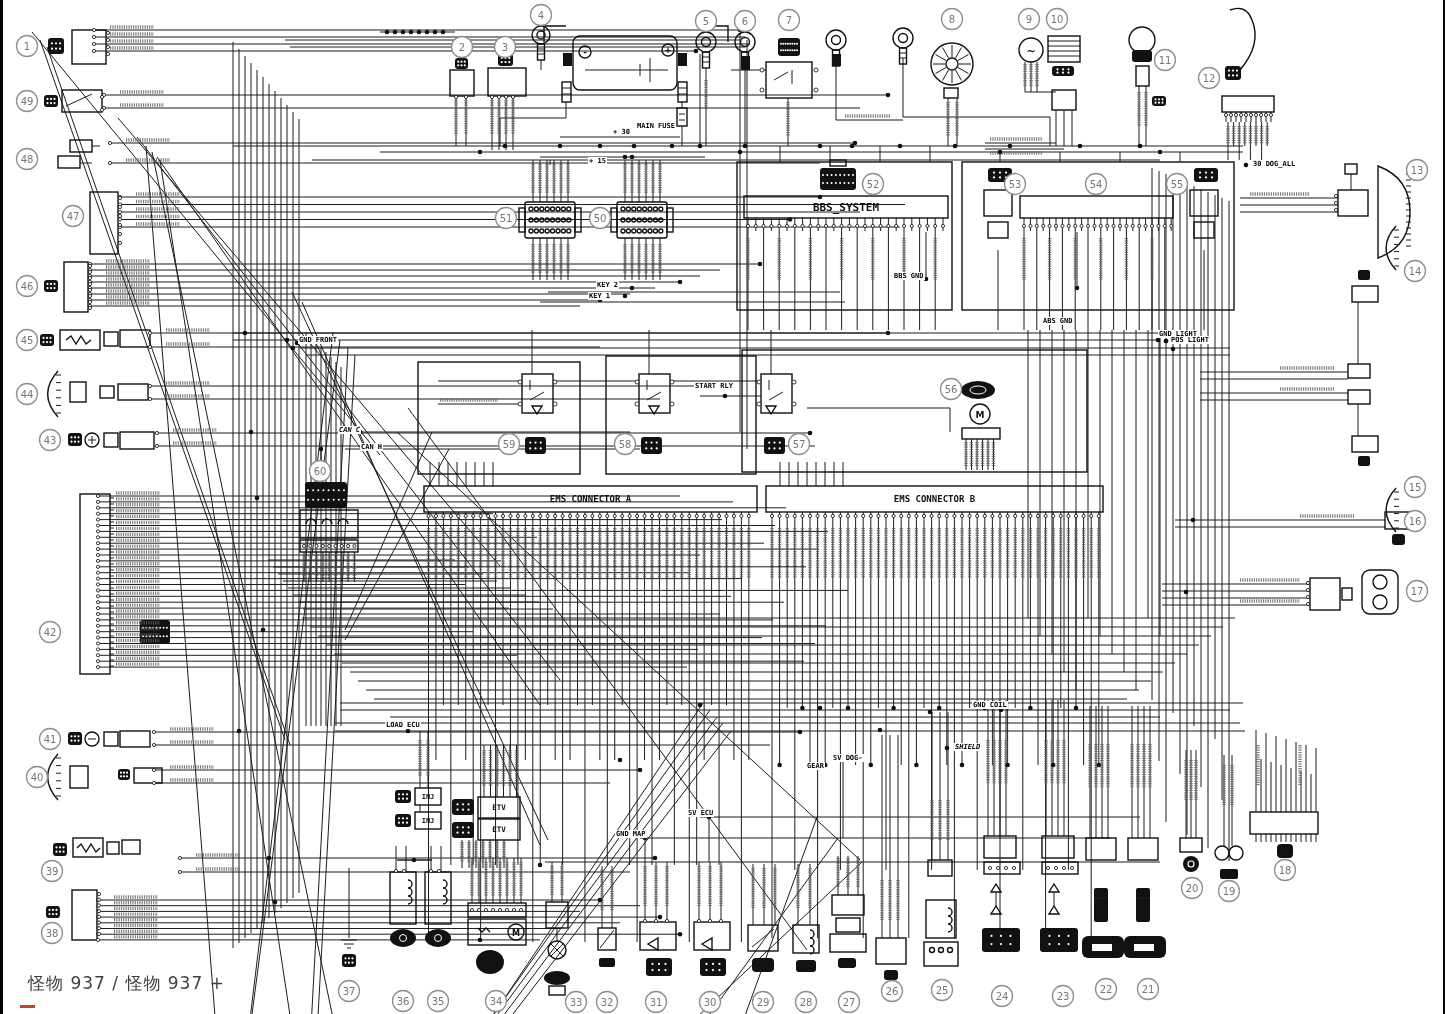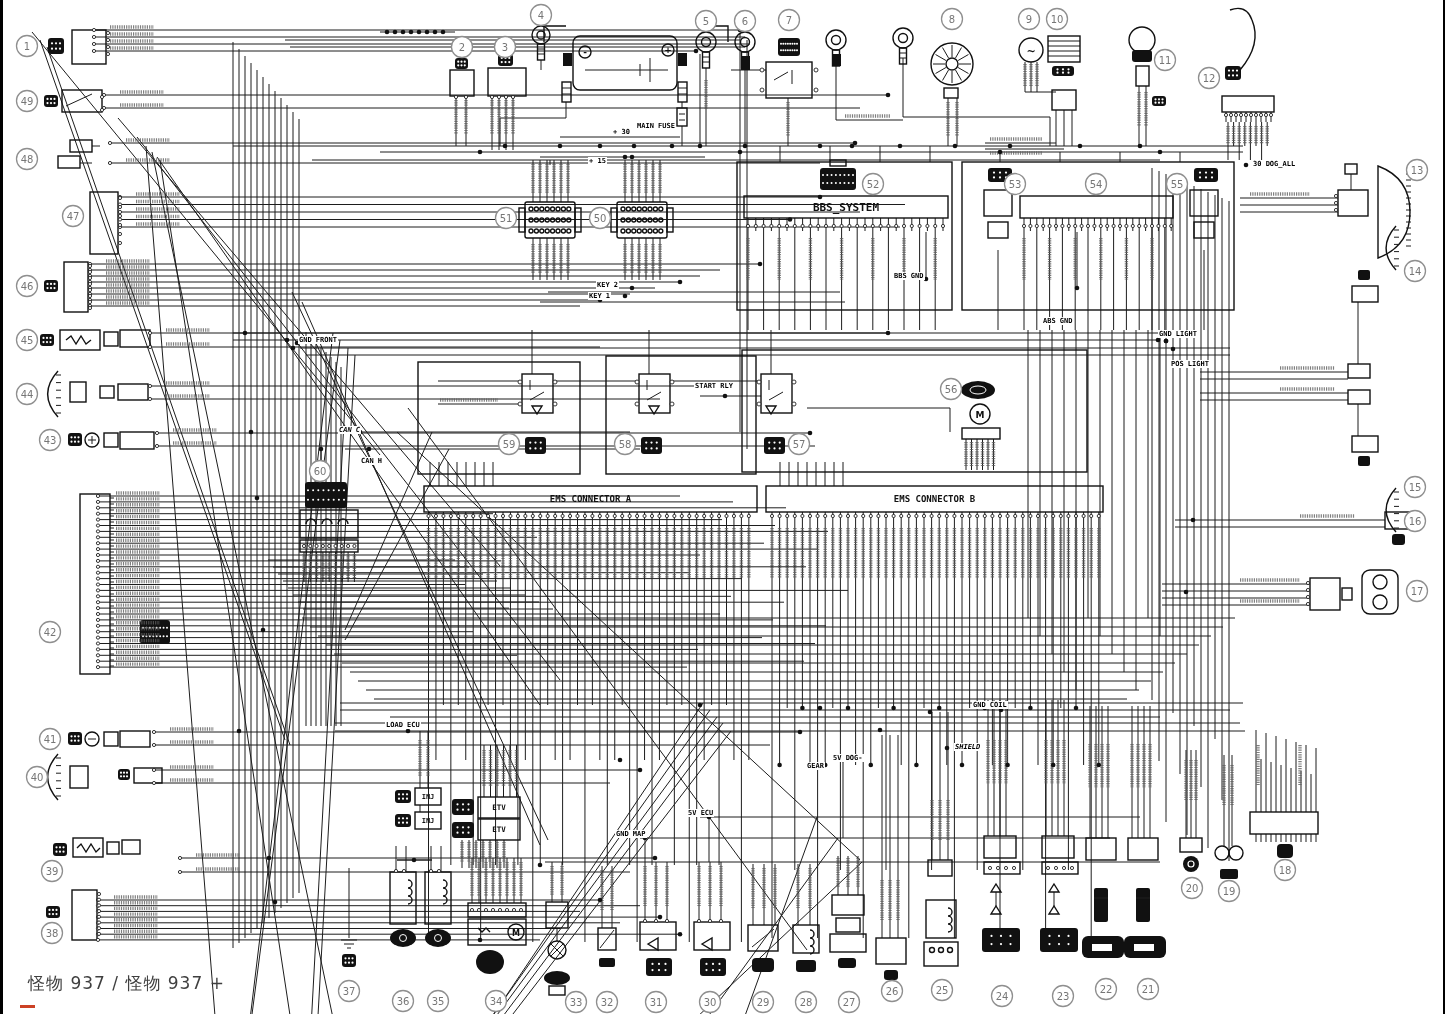--- a/index.html
+++ b/index.html
@@ -2341,23 +2341,23 @@
       <span class="netlbl" style="left: 612px; top: 128px;">+ 30</span>
       <span class="netlbl" style="left: 636px; top: 122px;">MAIN FUSE</span>
       <span class="netlbl" style="left: 588px; top: 157px;">+ 15</span>
       <span class="netlbl" style="left: 596px; top: 281px;">KEY 2</span>
       <span class="netlbl" style="left: 588px; top: 292px;">KEY 1</span>
       <span class="netlbl" style="left: 1252px; top: 160px;">30 DOG_ALL</span>
       <span class="netlbl" style="left: 893px; top: 272px;">BBS GND</span>
       <span class="netlbl" style="left: 1042px; top: 277px; margin-top: 40px;">ABS GND</span>
       <span class="netlbl" style="left: 298px; top: 336px;">GND FRONT</span>
       <span class="netlbl" style="left: 1158px; top: 330px;">GND LIGHT</span>
-      <span class="netlbl" style="left: 1170px; top: 360px;">POS LIGHT</span>
+      <span class="netlbl" style="left: 1170px; top: 336px;">POS LIGHT</span>
       <span class="netlbl" style="left: 338px; top: 426px; font-style: italic;">CAN C</span>
-      <span class="netlbl" style="left: 360px; top: 443px; margin-top: 14px;">CAN H</span>
+      <span class="netlbl" style="left: 360px; top: 443px;">CAN H</span>
       <span class="netlbl" style="left: 694px; top: 382px;">START RLY</span>
       <span class="netlbl" style="left: 385px; top: 721px;">LOAD ECU</span>
       <span class="netlbl" style="left: 687px; top: 809px;">5V ECU</span>
       <span class="netlbl" style="left: 615px; top: 830px;">GND MAP</span>
       <span class="netlbl" style="left: 832px; top: 754px;">5V DOG-</span>
       <span class="netlbl" style="left: 806px; top: 762px;">GEAR</span>
       <span class="netlbl" style="left: 954px; top: 743px; font-style: italic;">SHIELD</span>
       <span class="netlbl" style="left: 972px; top: 701px;">GND COIL</span>
     </div>
 

